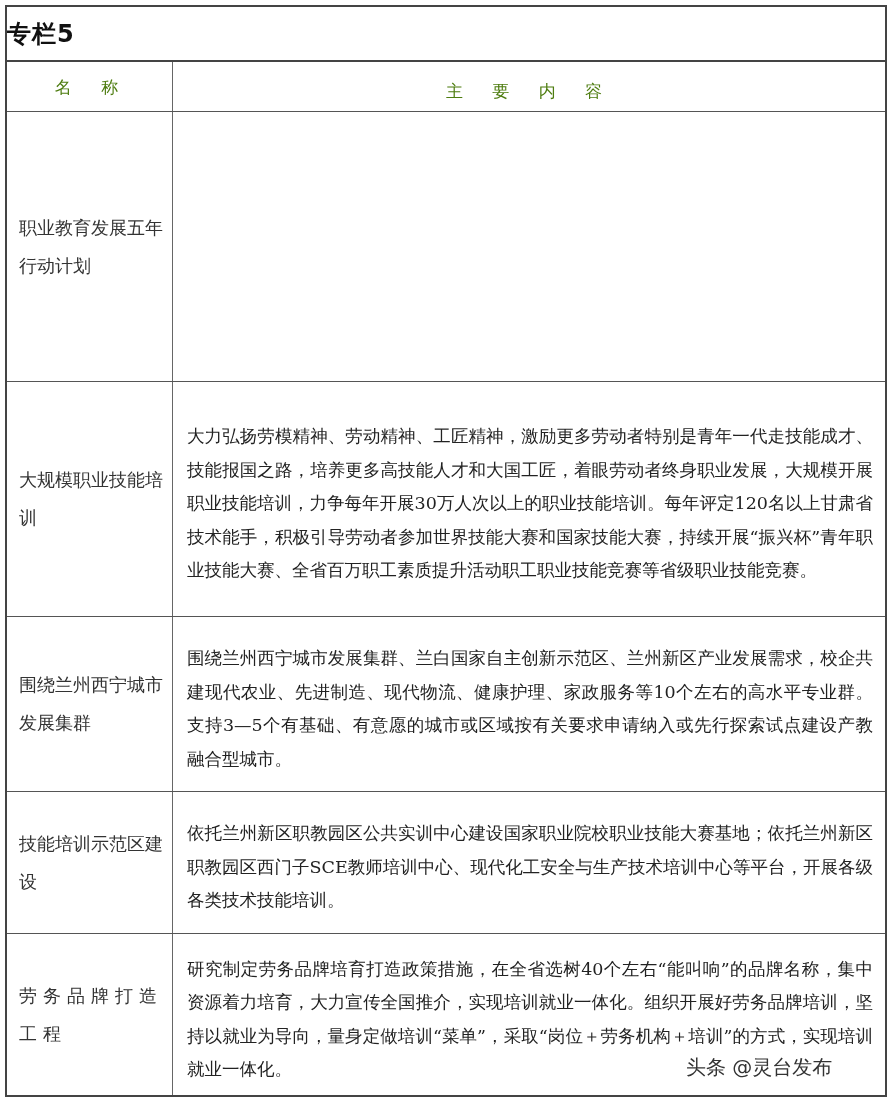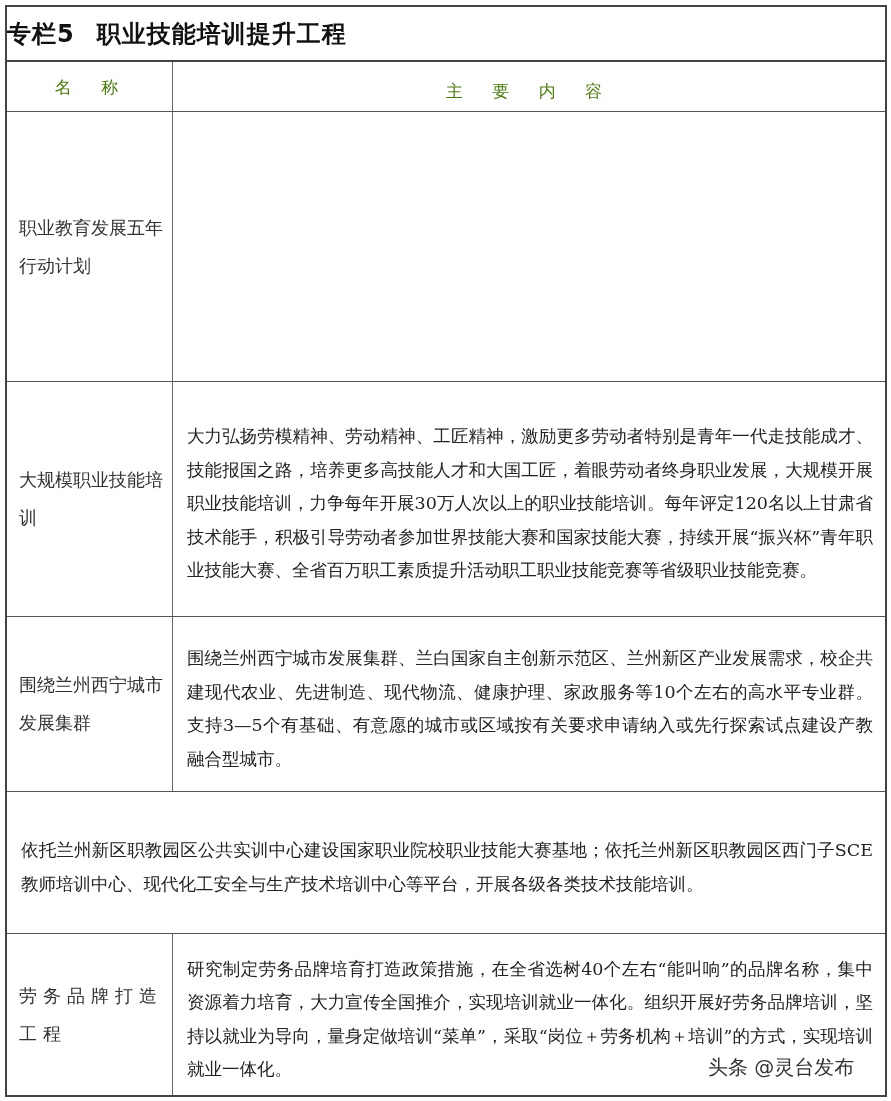--- a/index.html
+++ b/index.html
@@ -15,31 +15,30 @@
   .row { display:flex; border-bottom:1.5px solid #555; box-sizing:border-box; }
   .row:last-child { border-bottom:none; }
   .cell-name { width:166px; border-right:1.5px solid #666; box-sizing:border-box;
                display:flex; align-items:center; padding:0 6px 0 12px;
                font-size:18px; line-height:38px; color:#333; }
   .cell-content { flex:1; padding:10px 12px 0 14px; display:flex; align-items:center;
                   font-size:17.5px; line-height:33.5px; color:#222;
                   text-align:justify; }
   .head .cell-name, .head .cell-content { justify-content:center; letter-spacing:12px;
                   font-size:17px; color:#4d7c0f; }
-  .watermark { position:absolute; left:708px; top:1054px;
+  .watermark { position:absolute; left:686px; top:1054px;
                font-family:"DejaVu Sans","Liberation Sans",sans-serif;
                font-size:20px; color:#333; text-shadow:0 0 2px #fff,0 0 2px #fff;text-align:center; }
 </style>
 </head>
 <body>
 
 <div class="table">
   <div class="title-row">
     <span class="num">专栏5</span>
-    <span>职业技能培训提升工程</span>
   </div>
 
   <div class="row head" style="height:50px;">
     <div class="cell-name">名 称</div>
     <div class="cell-content">主 要 内 容</div>
   </div>
 
   <div class="row" style="height:270px;">
     <div class="cell-name">职业教育发展五年行动计划</div>
   </div>
@@ -48,20 +47,21 @@
     <div class="cell-name">大规模职业技能培训</div>
     <div class="cell-content">大力弘扬劳模精神、劳动精神、工匠精神，激励更多劳动者特别是青年一代走技能成才、技能报国之路，培养更多高技能人才和大国工匠，着眼劳动者终身职业发展，大规模开展职业技能培训，力争每年开展30万人次以上的职业技能培训。每年评定120名以上甘肃省技术能手，积极引导劳动者参加世界技能大赛和国家技能大赛，持续开展“振兴杯”青年职业技能大赛、全省百万职工素质提升活动职工职业技能竞赛等省级职业技能竞赛。</div>
   </div>
 
   <div class="row" style="height:175px;">
     <div class="cell-name">围绕兰州西宁城市发展集群</div>
     <div class="cell-content">围绕兰州西宁城市发展集群、兰白国家自主创新示范区、兰州新区产业发展需求，校企共建现代农业、先进制造、现代物流、健康护理、家政服务等10个左右的高水平专业群。支持3—5个有基础、有意愿的城市或区域按有关要求申请纳入或先行探索试点建设产教融合型城市。</div>
   </div>
 
   <div class="row" style="height:142px;">
+    <div class="cell-name">技能培训示范区建设</div>
     <div class="cell-content">依托兰州新区职教园区公共实训中心建设国家职业院校职业技能大赛基地；依托兰州新区职教园区西门子SCE教师培训中心、现代化工安全与生产技术培训中心等平台，开展各级各类技术技能培训。</div>
   </div>
 
   <div class="row" style="height:161px;">
     <div class="cell-name" style="letter-spacing:6px;">劳务品牌打造工程</div>
     <div class="cell-content">研究制定劳务品牌培育打造政策措施，在全省选树40个左右“能叫响”的品牌名称，集中资源着力培育，大力宣传全国推介，实现培训就业一体化。组织开展好劳务品牌培训，坚持以就业为导向，量身定做培训“菜单”，采取“岗位＋劳务机构＋培训”的方式，实现培训就业一体化。</div>
   </div>
 </div>
 
 <div class="watermark">头条 @灵台发布</div>

